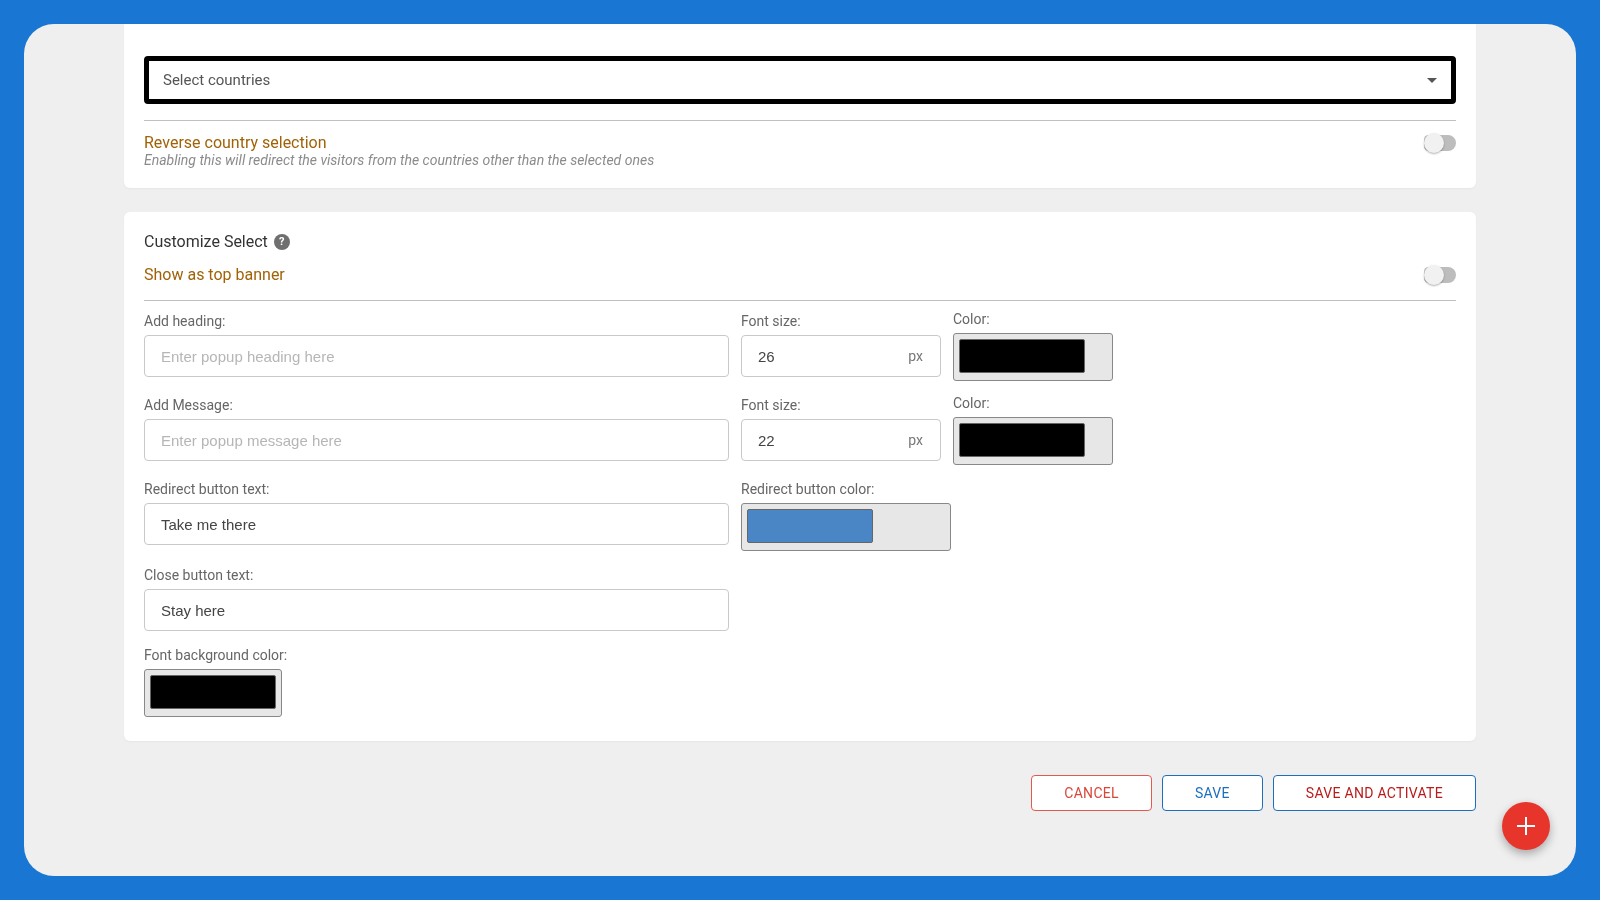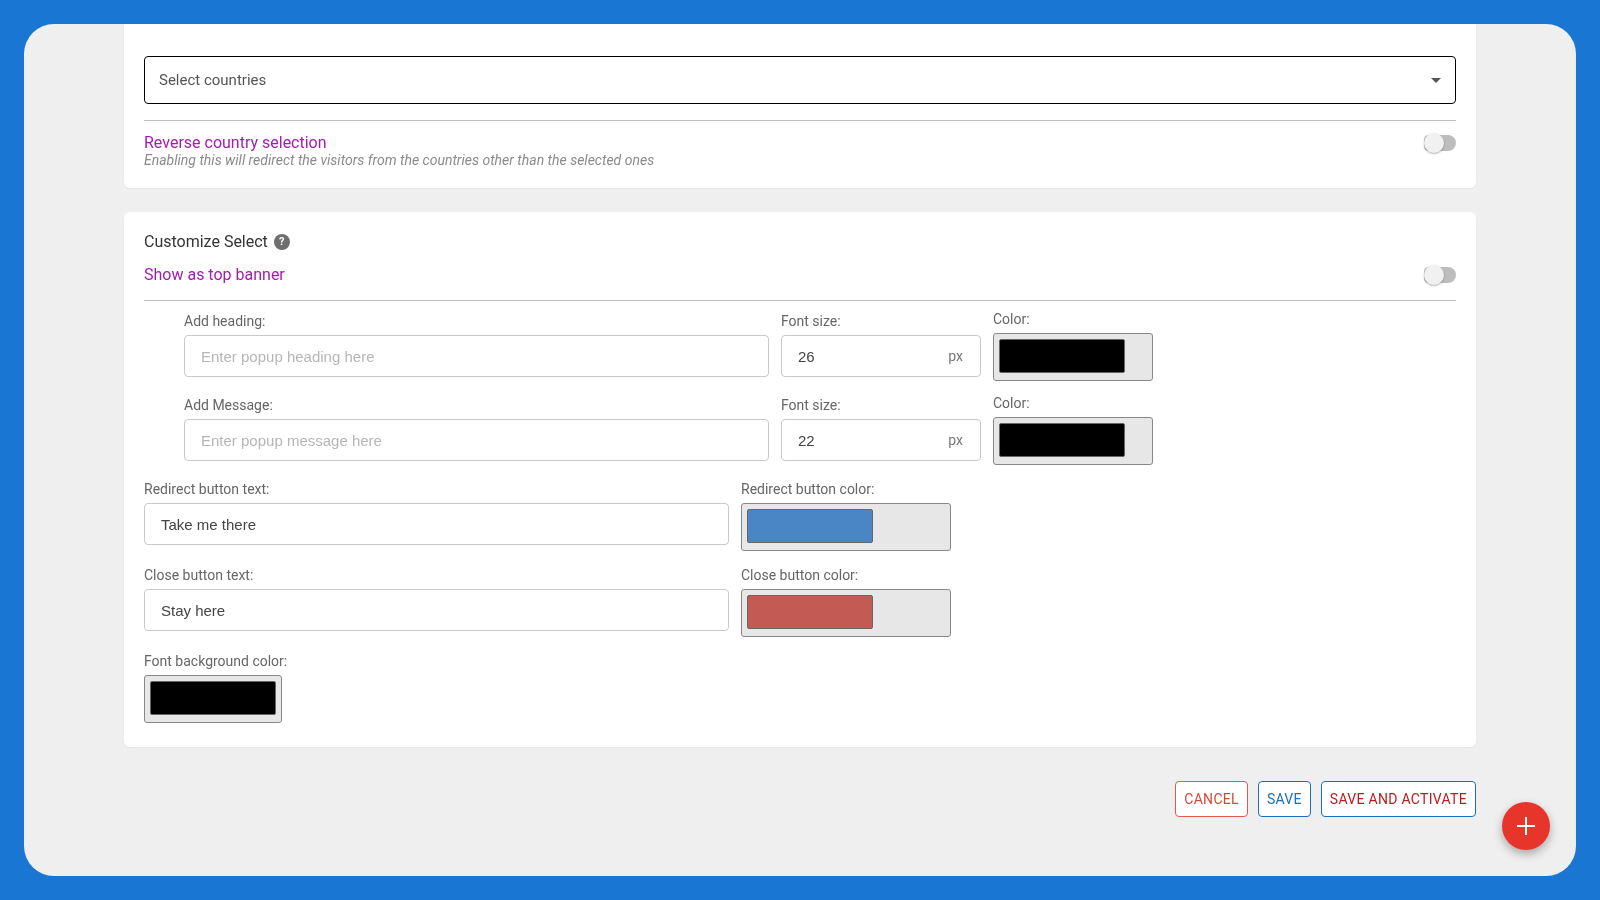--- a/index.html
+++ b/index.html
@@ -21,57 +21,57 @@
   left: 100px; right: 100px; top: -20px;
 }
 .card {
   background: #fff;
   border-radius: 6px;
   padding: 20px;
   margin-bottom: 24px;
   box-shadow: 0 1px 2px rgba(0,0,0,0.04);
 }
 .select-box {
-  border: 1px solid #000000;
+  border: 5px solid #000000;
   border-radius: 4px;
   height: 48px;
   display: flex;
   align-items: center;
   padding: 0 14px;
   color: #555;
   font-size: 15px;
   justify-content: space-between;
 }
 .select-caret {
   width: 0; height: 0;
   border-left: 5px solid transparent;
   border-right: 5px solid transparent;
   border-top: 5px solid #555;
 }
 .hr { border: none; border-top: 1px solid #c0c0c0; margin: 16px 0 12px 0; }
 .row-toggle {
   display: flex; justify-content: space-between; align-items: center;
 }
-.row-toggle .main-label { font-size: 16px; color: #a21caf; }
+.row-toggle .main-label { font-size: 16px; color: #a16207; }
 .helper-italic { font-style: italic; color: #8b8b8b; font-size: 14px; }
 .toggle {
   width: 32px; height: 16px; background: #bdbdbd; border-radius: 8px 14px 14px 8px;
   position: relative; display: inline-block;
 }
 .toggle::after {
   content: ""; position: absolute; left: 0; top: -2px;
   width: 20px; height: 20px; background: #f1f1f1; border-radius: 50%;
   box-shadow: 0 1px 2px rgba(0,0,0,0.3);
 }
 .section-title { font-size: 16px; color: #333; display: flex; align-items: center; gap: 6px; }
 .help-circle {
   width: 16px; height: 16px; border-radius: 50%; background: #6f6f6f; color: #fff;
   display: inline-flex; align-items: center; justify-content: center; font-size: 11px; font-weight: bold;
 }
-.form-grid { display: grid; grid-template-columns: 585px 200px 160px; column-gap: 12px; row-gap: 16px; align-items: start; margin-left: 40px; }
+.form-grid { display: grid; grid-template-columns: 585px 200px 160px; column-gap: 12px; row-gap: 16px; align-items: start; }
 .field-label { font-size: 14px; color: #666; margin-bottom: 6px; }
 .text-input {
   width: 100%; height: 42px; border: 1px solid #c9c9c9; border-radius: 4px;
   padding: 0 16px; font-size: 15px; color: #444; background: #fff;
 }
 .text-input::placeholder { color: #b6b6b6; }
 .font-size-wrap { position: relative; }
 .px-suffix {
   position: absolute; right: 18px; top: 50%; transform: translateY(-50%);
   color: #777; font-size: 14px; pointer-events: none;
@@ -83,21 +83,21 @@
   background: #e7e7e7;
   height: 48px;
 }
 .color-swatch-inner {
   width: 126px; height: 34px; border: 1px solid #666; border-radius: 2px;
 }
 .actions {
   display: flex; gap: 10px; justify-content: flex-end; padding: 10px 0 0 0;
 }
 .btn {
-  height: 36px; padding: 0 8px; border-radius: 4px; font-size: 14px;
+  height: 36px; padding: 0 32px; border-radius: 4px; font-size: 14px;
   display: inline-flex; align-items: center; justify-content: center;
   background: #fff; cursor: pointer; text-transform: uppercase; letter-spacing: .3px;
 }
 .btn-cancel { border: 1px solid #e05a4f; color: #d9473a; }
 .btn-save   { border: 1px solid #1d6fbd; color: #1d6fbd; }
 .btn-save-act { border: 1px solid #1d6fbd; color: #b91c1c; }
 .fab {
   position: absolute; right: 26px; bottom: 26px;
   width: 48px; height: 48px; border-radius: 50%;
   background: #e7352c; color: #fff; display: flex; align-items: center; justify-content: center;
@@ -196,26 +196,20 @@
             <div class="color-swatch-inner" style="background:#4a85c6"></div>
           </div>
         </div>
       </div>
 
       <div class="two-col-row">
         <div class="col-stack">
           <div class="field-label">Close button text:</div>
           <input class="text-input" value="Stay here" style="">
         </div>
-        <div class="col-stack">
-          <div class="field-label">Close button color:</div>
-          <div class="color-swatch-outer">
-            <div class="color-swatch-inner" style="background:#c45a54"></div>
-          </div>
-        </div>
       </div>
 
       <div class="single-col-start">
         <div class="field-label">Font background color:</div>
         <div class="color-swatch-outer">
           <div class="color-swatch-inner" style="background:#000000"></div>
         </div>
       </div>
     </div>
 

